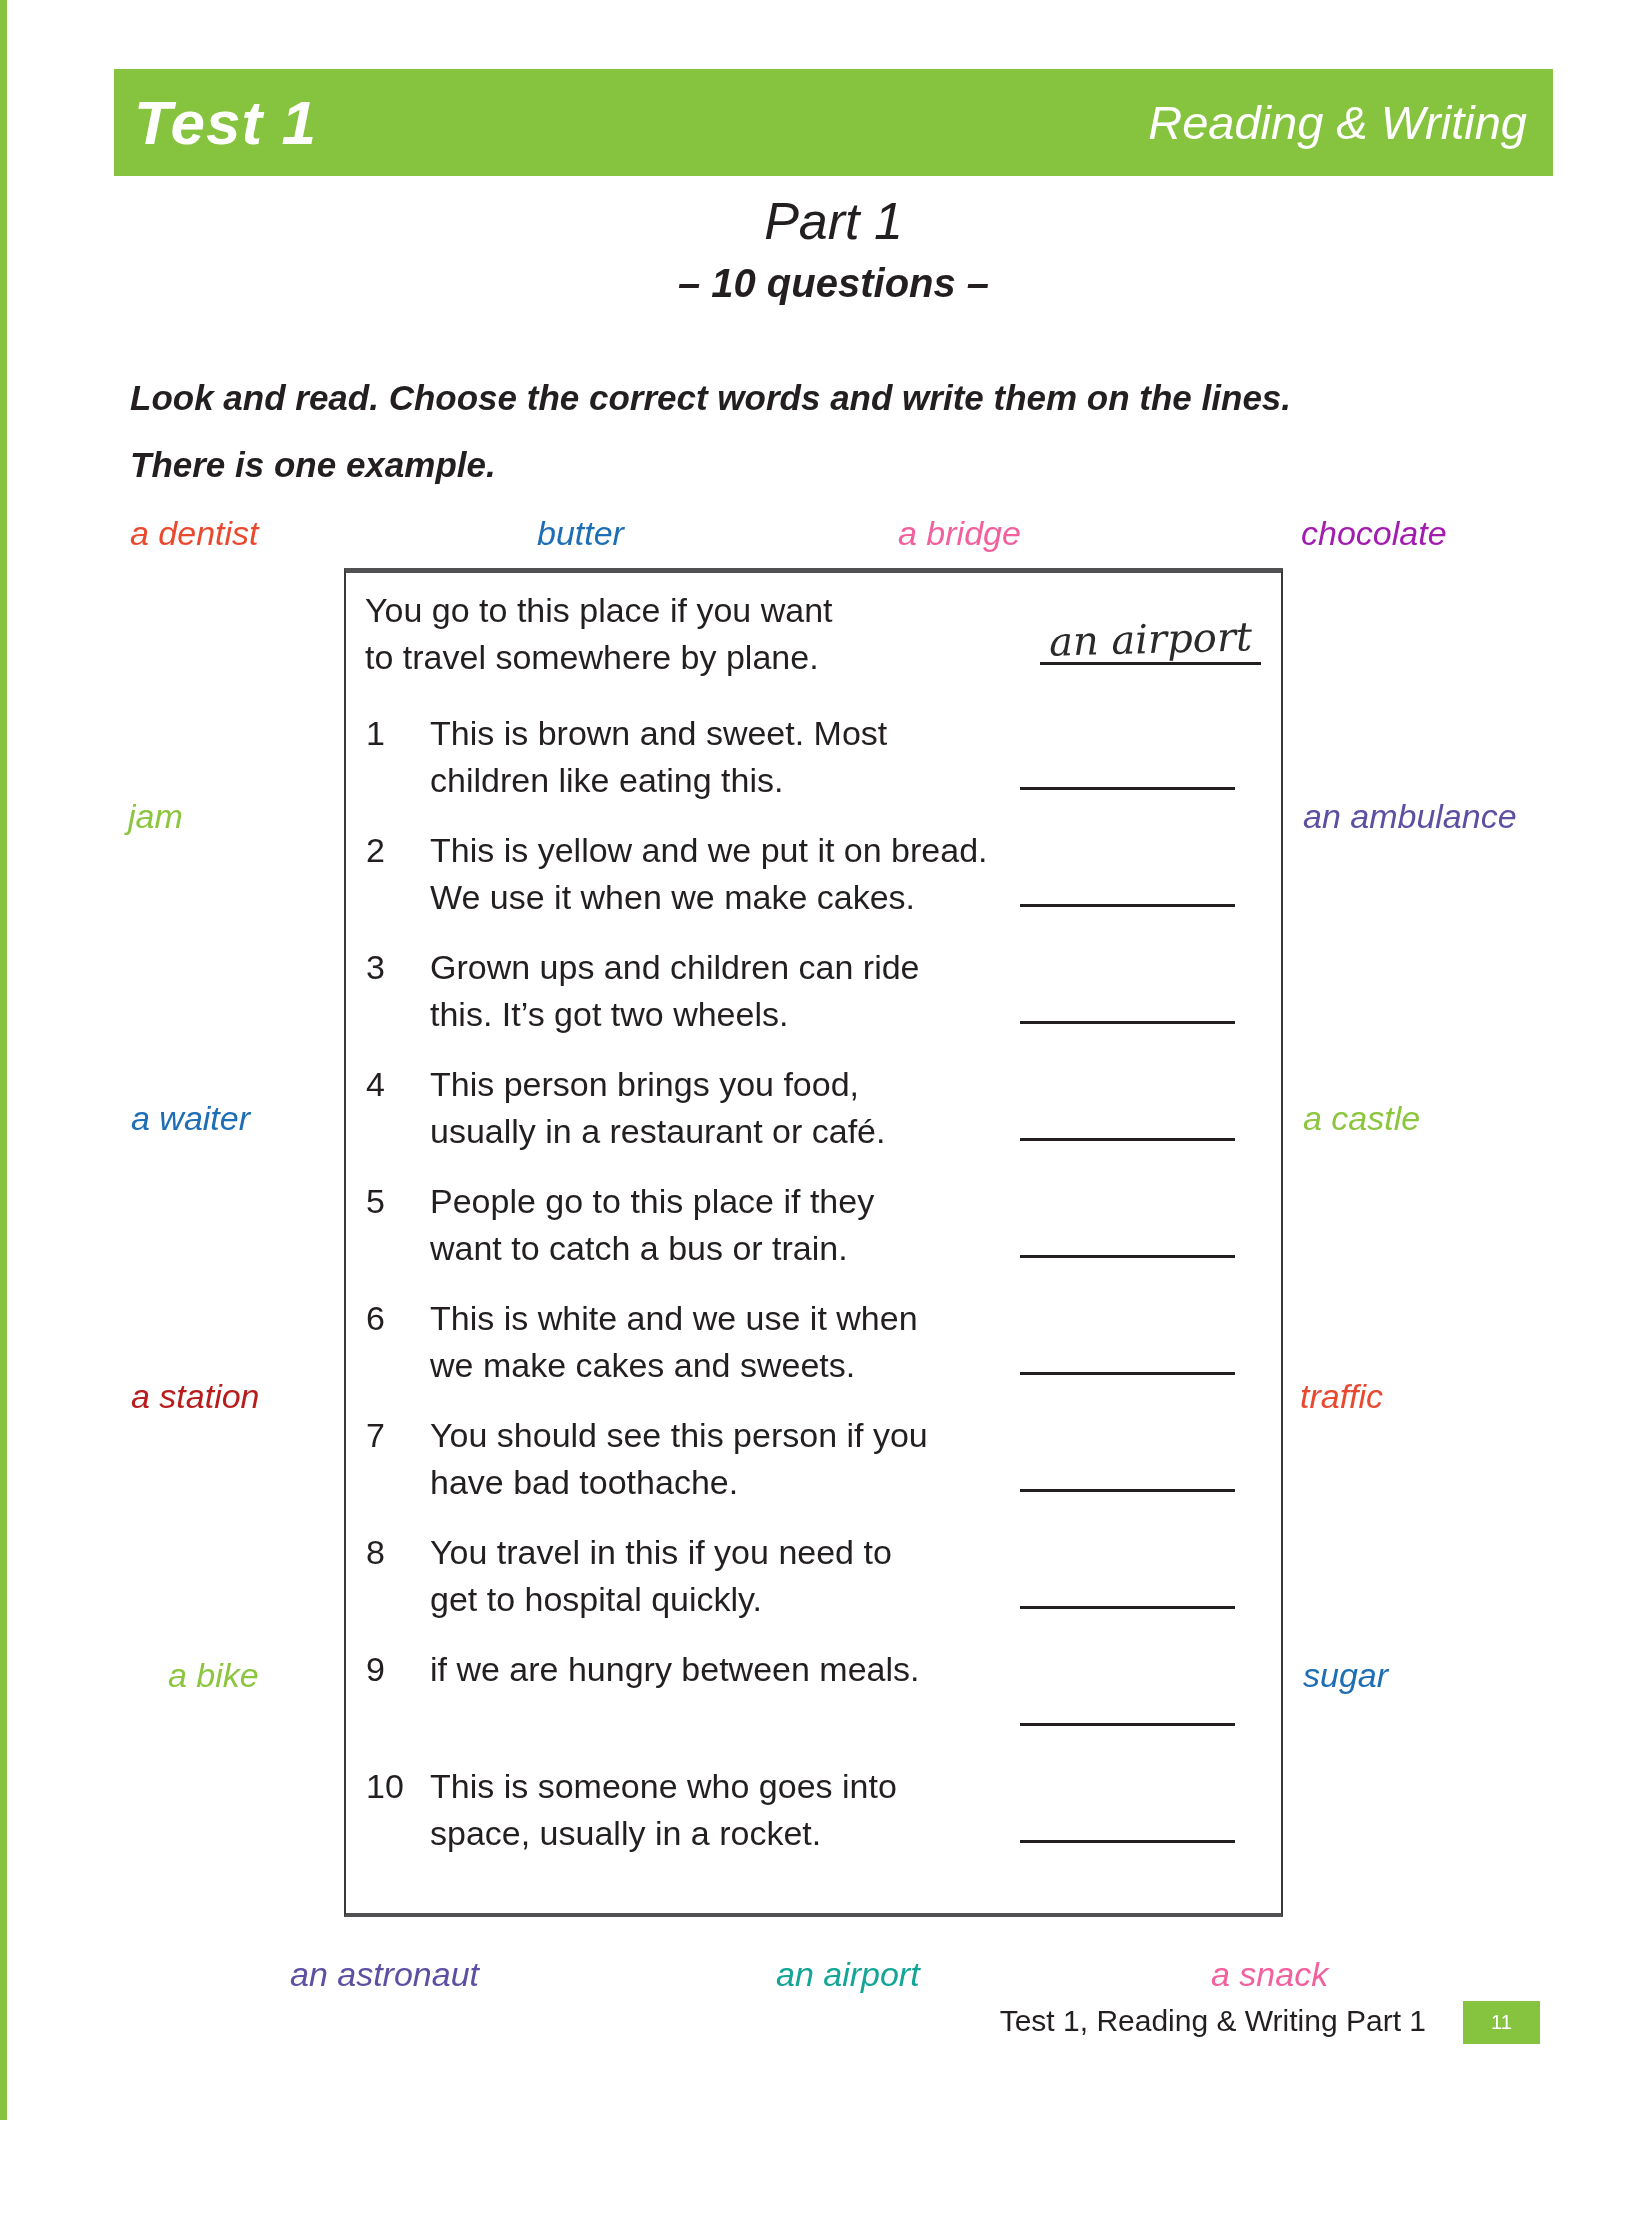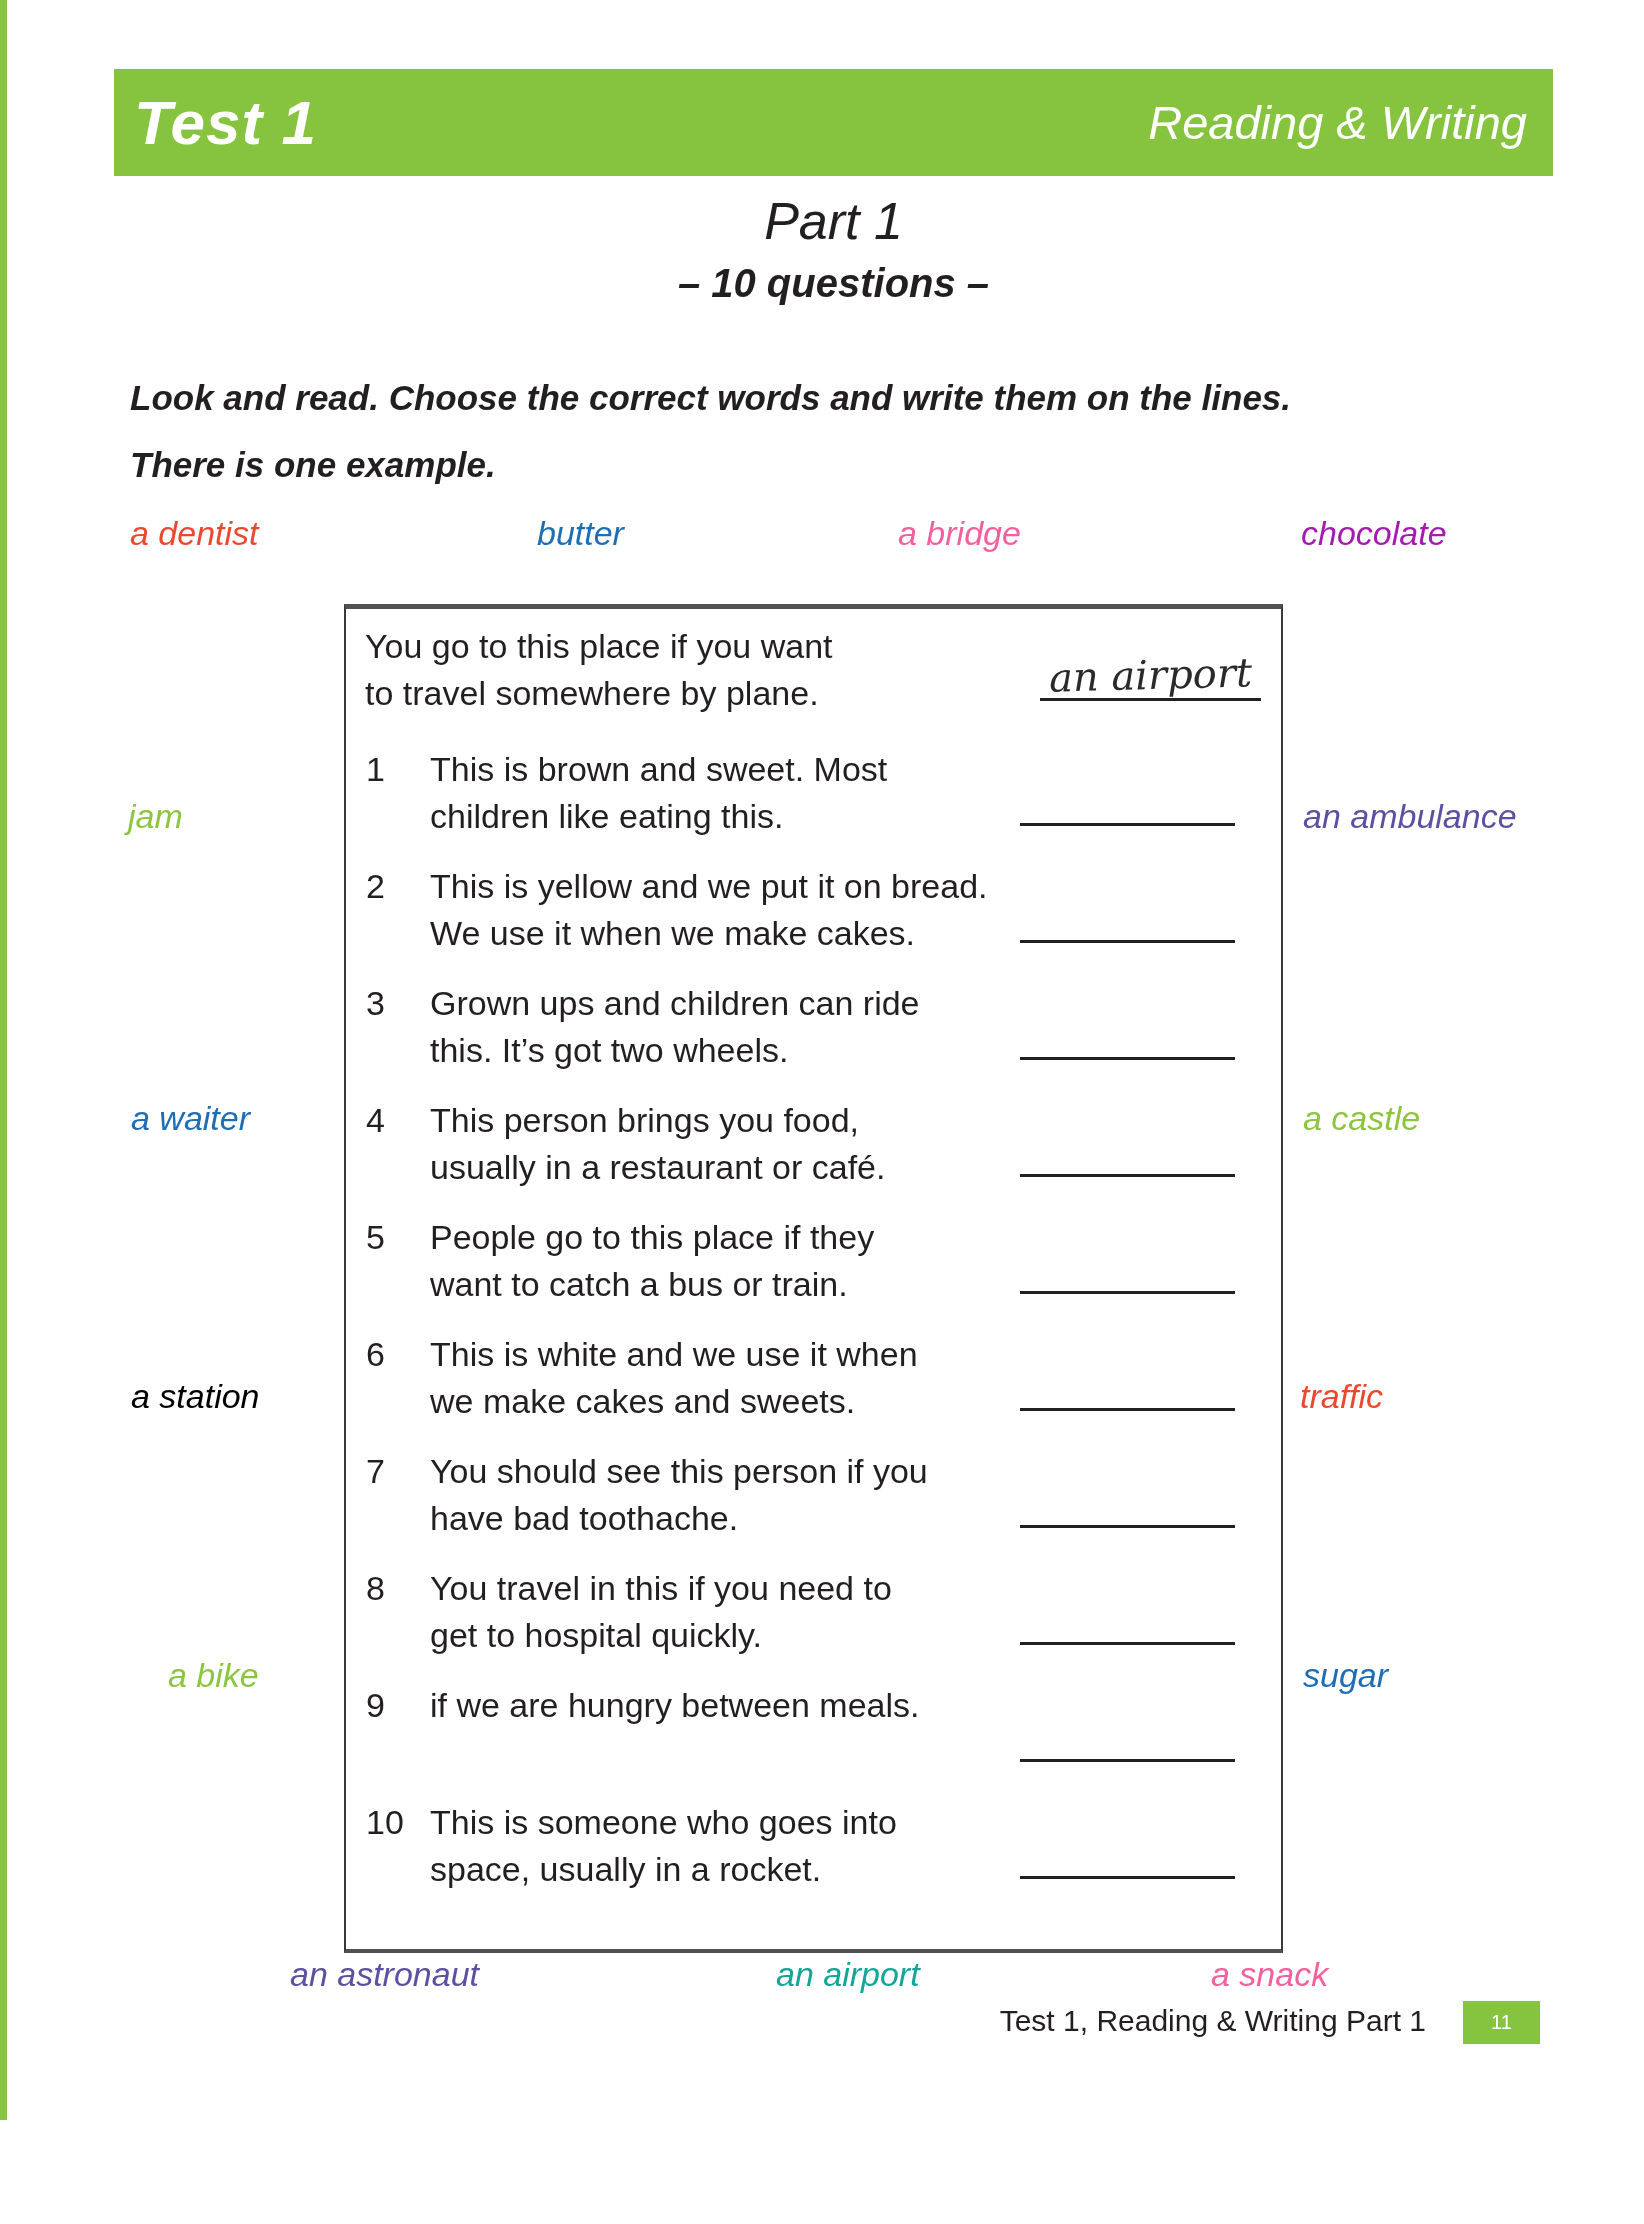--- a/index.html
+++ b/index.html
@@ -17,21 +17,21 @@
   .part-title{position:absolute;left:114px;top:191px;width:1439px;text-align:center;
               font-size:52px;font-style:italic;}
   .q-count{position:absolute;left:114px;top:261px;width:1439px;text-align:center;
            font-size:40px;font-weight:bold;font-style:italic;}
 
   .instructions{position:absolute;left:130px;top:364px;font-size:35px;font-weight:bold;
                 font-style:italic;line-height:67px;}
 
   .main-box{position:absolute;left:344px;top:568px;width:939px;height:1349px;box-sizing:border-box;
             border:2px solid #39393b;border-top:5px solid #515154;border-bottom:4px solid #515154;
-            padding-top:14px;background:#ffffff;margin-top:36px;}
+            padding-top:14px;background:#ffffff;}
 
   .example{position:relative;height:123px;padding-left:19px;}
   .ex-text{font-size:34px;line-height:47px;}
   .ex-answer{position:absolute;right:20px;top:30px;width:221px;text-align:center;}
   .hand{display:block;font-family:"DejaVu Serif",serif;font-style:italic;font-size:40px;
         line-height:44px;color:#2a2a2a;transform:rotate(-1.5deg);}
   .ansline{height:3px;background:#231f20;margin-top:1px;}
 
   .q-row{position:relative;height:117px;padding-left:84px;box-sizing:border-box;}
   .q-num{position:absolute;left:20px;top:0;width:60px;font-size:34px;line-height:47px;}
@@ -72,21 +72,21 @@
     <div>There is one example.</div>
   </div>
 
   <div id="wordbank">
       <span class="wb wb-top-0" style="color: rgb(232, 73, 47);">a dentist</span>
       <span class="wb wb-top-1" style="color: rgb(30, 110, 181);">butter</span>
       <span class="wb wb-top-2" style="color: rgb(242, 96, 158);">a bridge</span>
       <span class="wb wb-top-3" style="color: #a21caf;">chocolate</span>
       <span class="wb wb-left-0" style="color: rgb(140, 198, 63);">jam</span>
       <span class="wb wb-left-1" style="color: rgb(30, 110, 181);">a waiter</span>
-      <span class="wb wb-left-2" style="color: #000000;">a station</span>
+      <span class="wb wb-left-2" style="color: #b91c1c;">a station</span>
       <span class="wb wb-left-3" style="color: rgb(140, 198, 63);">a bike</span>
       <span class="wb wb-right-0" style="color: rgb(93, 80, 163);">an ambulance</span>
       <span class="wb wb-right-1" style="color: rgb(140, 198, 63);">a castle</span>
       <span class="wb wb-right-2" style="color: rgb(232, 73, 47);">traffic</span>
       <span class="wb wb-right-3" style="color: rgb(30, 110, 181);">sugar</span>
       <span class="wb wb-bottom-0" style="color: rgb(93, 80, 163);">an astronaut</span>
       <span class="wb wb-bottom-1" style="color: rgb(19, 165, 150);">an airport</span>
       <span class="wb wb-bottom-2" style="color: rgb(242, 96, 158);">a snack</span>
     </div>
 

